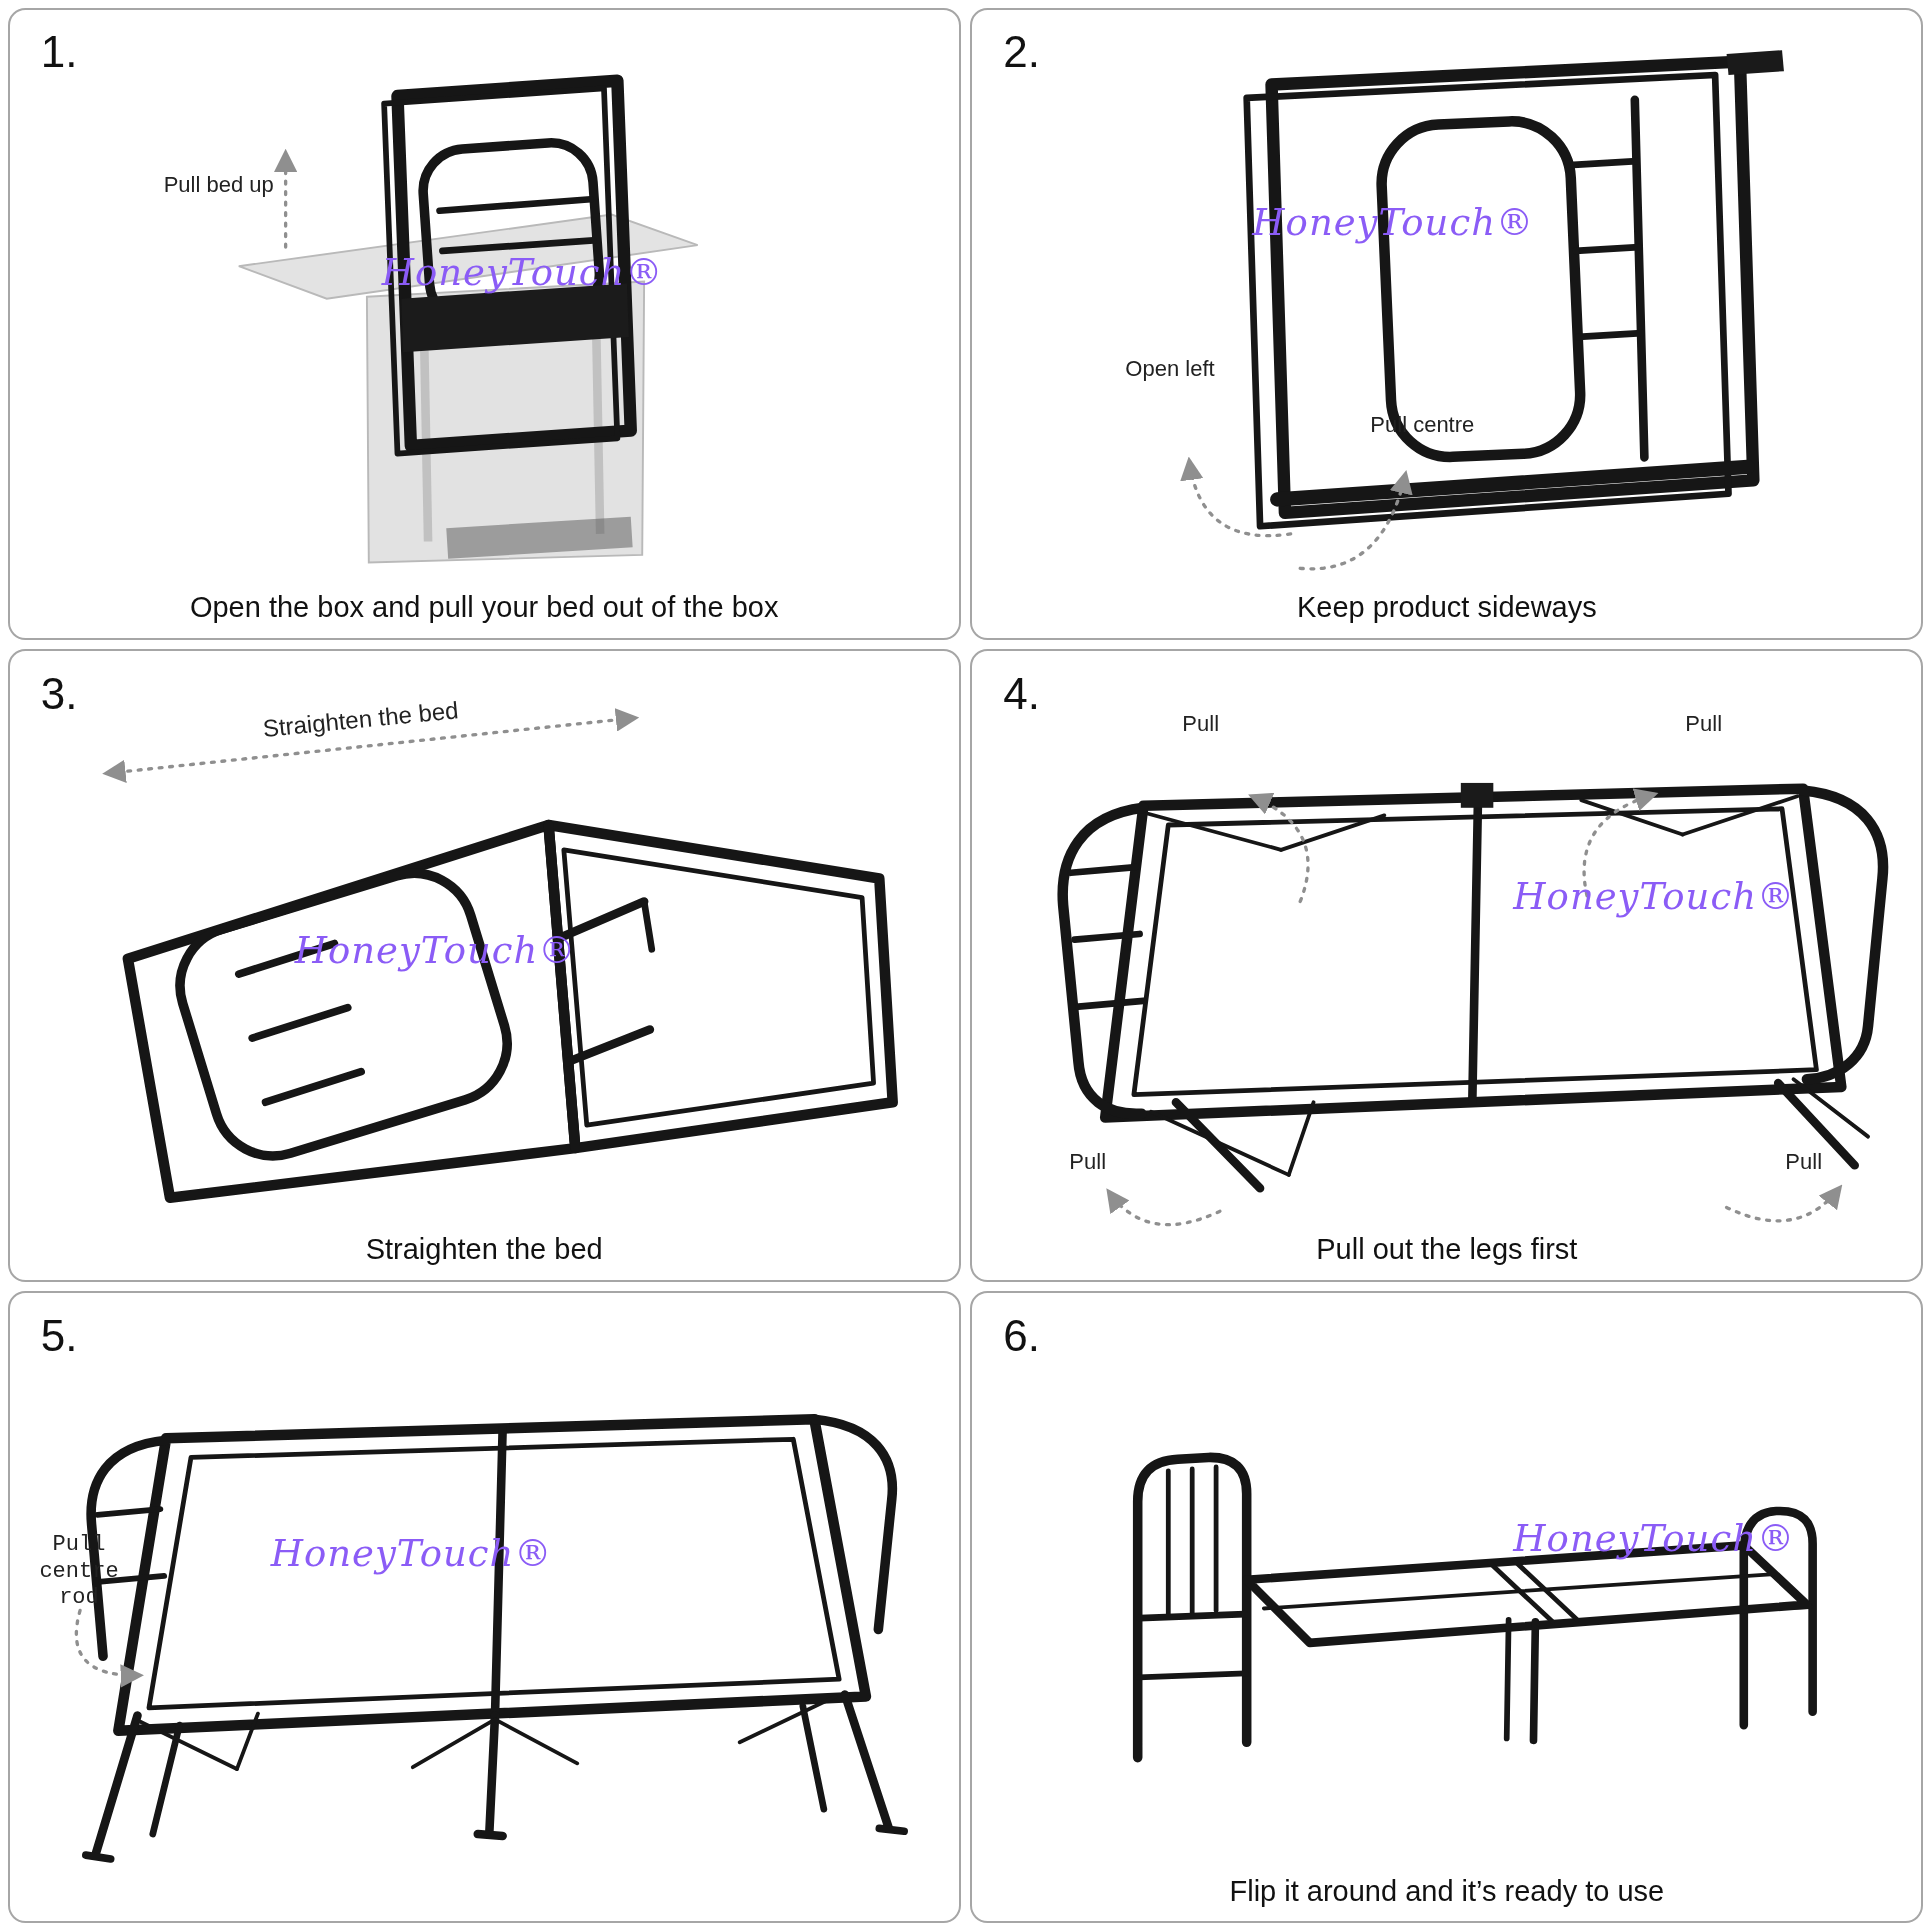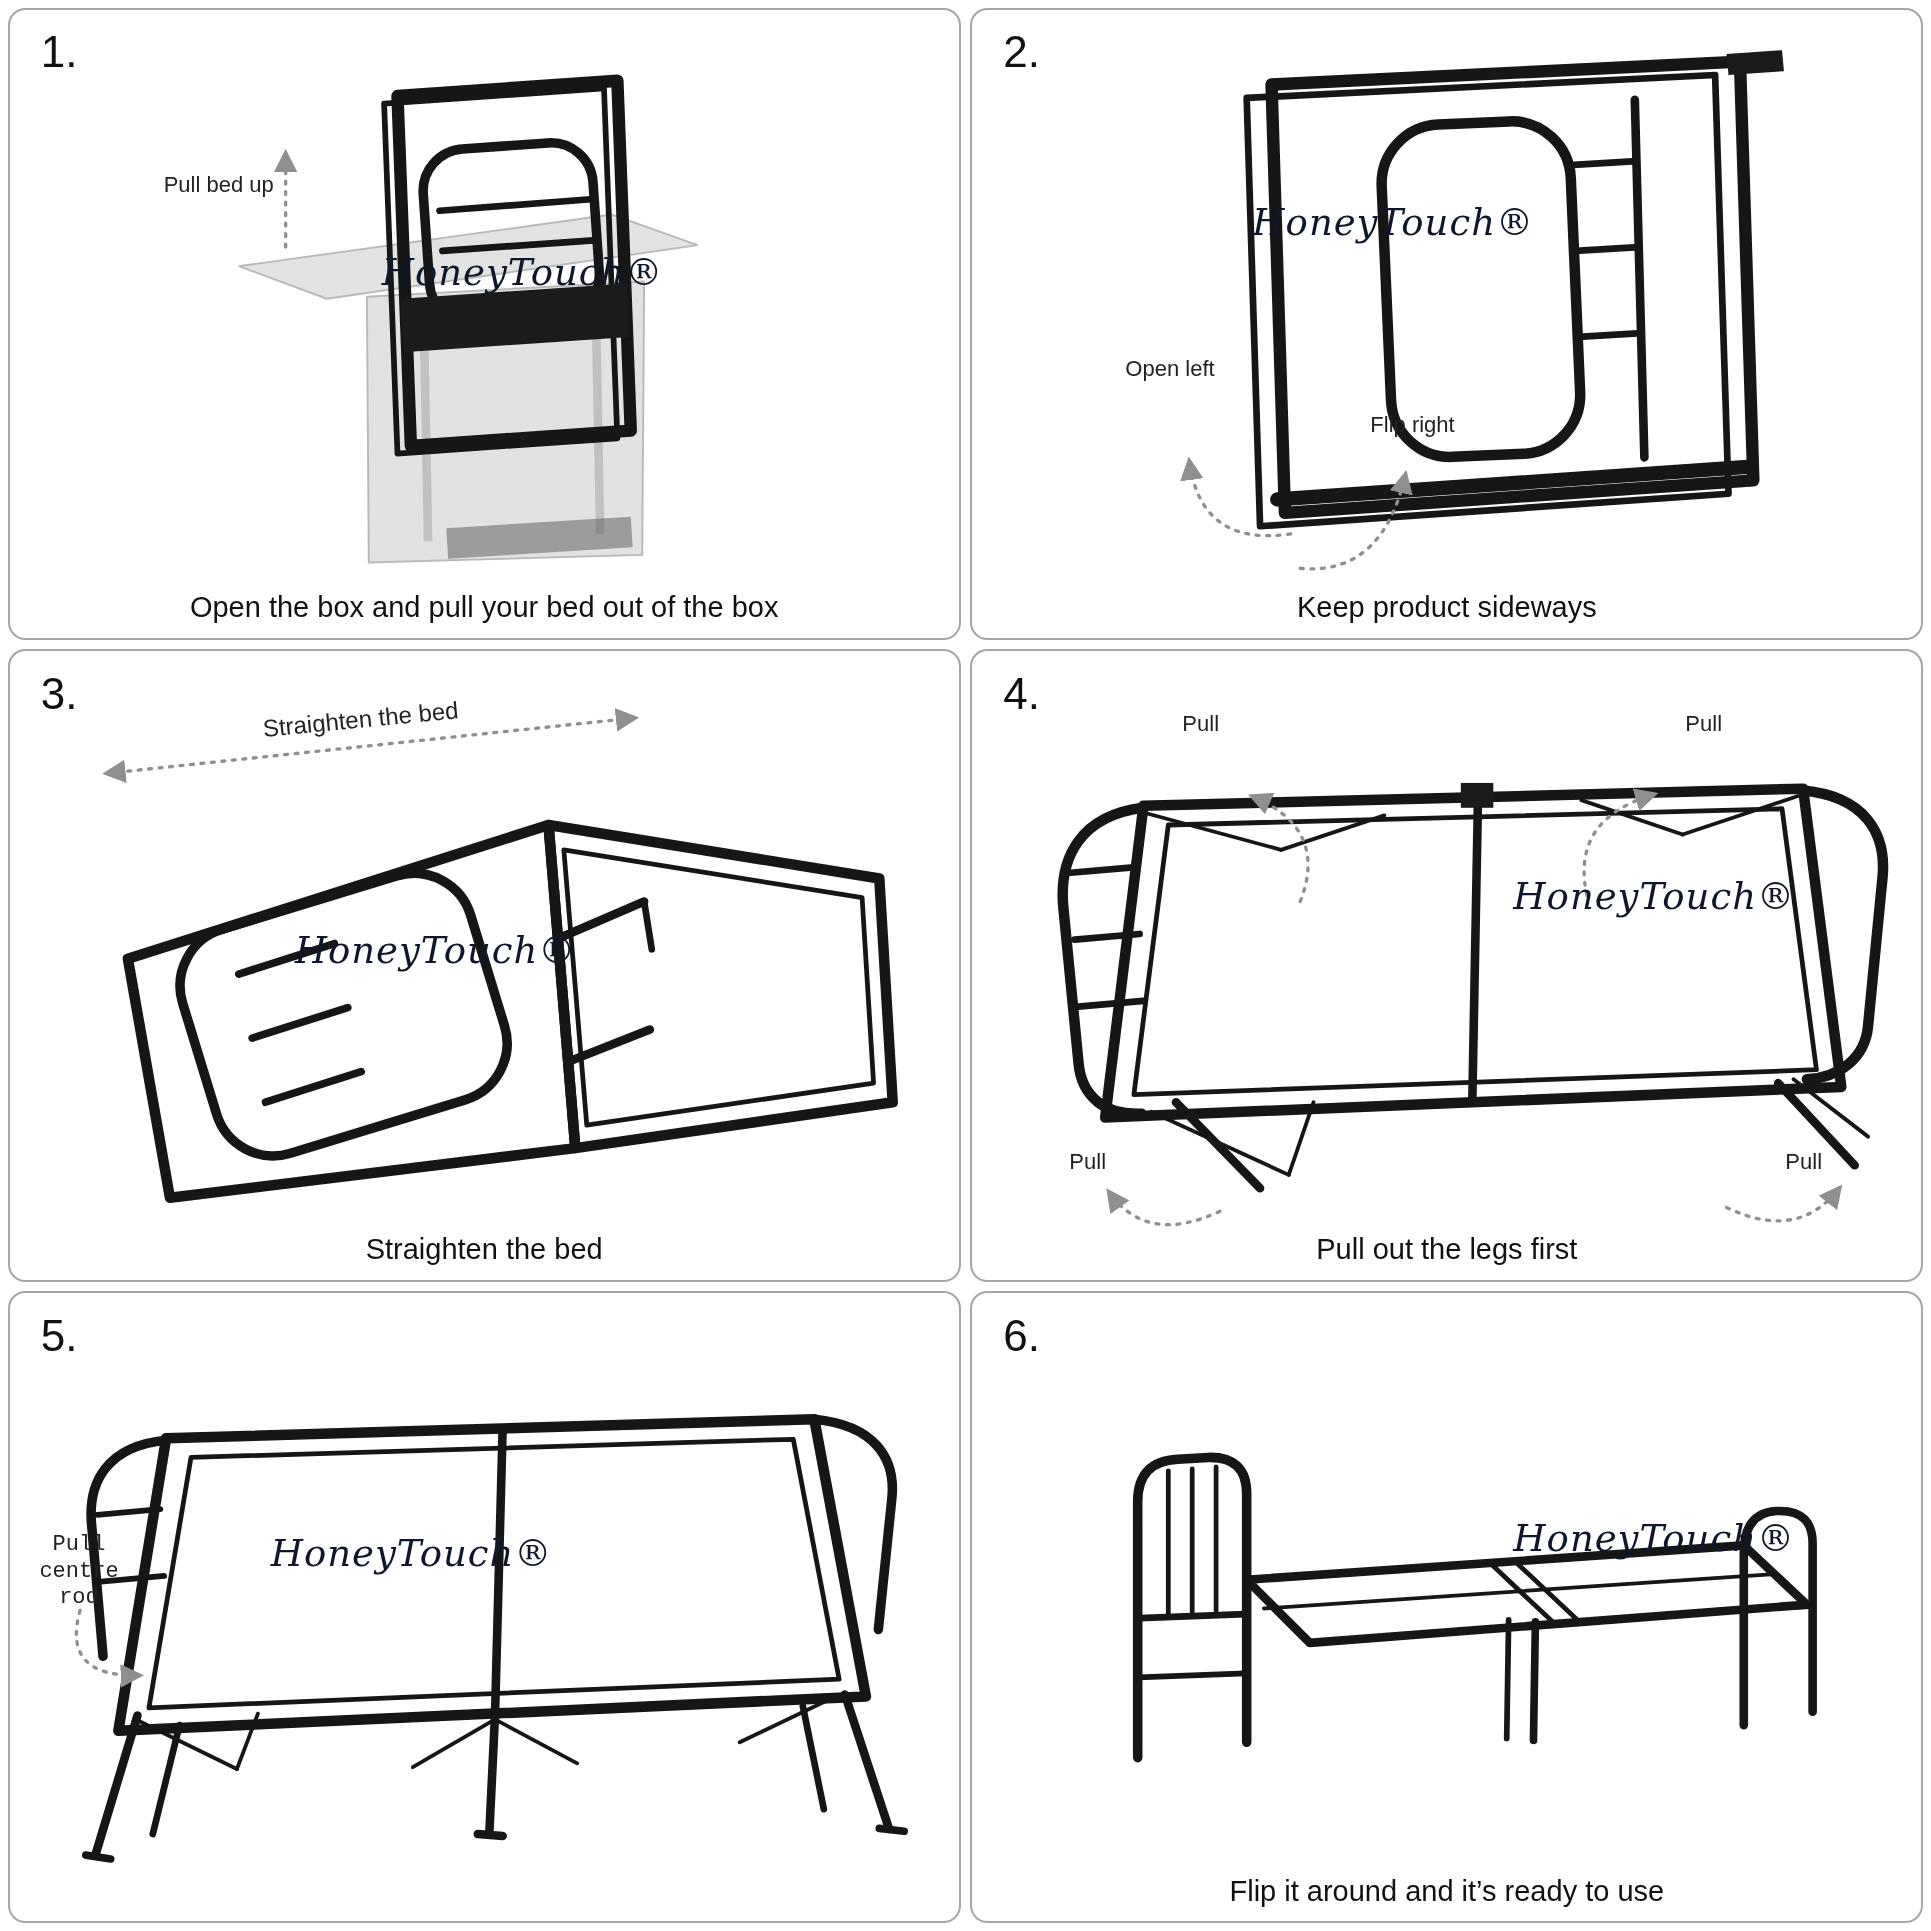--- a/index.html
+++ b/index.html
@@ -7,21 +7,21 @@
   .sheet{width:1931px;height:1931px;box-sizing:border-box;padding:7.7px;display:grid;
          grid-template-columns:1fr 1fr;grid-template-rows:1fr 1fr 1fr;gap:9.7px;}
   .panel{position:relative;border:2.9px solid #a6a6a6;border-radius:17.4px;background:#fff;overflow:hidden;}
   .art{position:absolute;inset:0;width:100%;height:100%;}
   .step-num{position:absolute;top:17.4px;left:31px;font-size:44px;color:#111;}
   .caption{position:absolute;bottom:13.5px;left:0;width:100%;text-align:center;font-size:29px;color:#111;}
   .lbl{position:absolute;font-size:22px;color:#222;white-space:nowrap;}
   .lbl.wrap{white-space:normal;text-align:center;line-height:1.2;}
   .lbl.rot{transform:rotate(-5.5deg);transform-origin:left center;}
   .wm{position:absolute;font-family:"DejaVu Serif",serif;font-style:italic;font-size:37px;
-      color:#0f172a;letter-spacing:1px;pointer-events:none;}
+      color:#8b5cf6;letter-spacing:1px;pointer-events:none;}
   svg *{vector-effect:none;}
   .frame{fill:none;stroke:#161616;stroke-linecap:round;stroke-linejoin:round;}
   .dot{fill:none;stroke:#8f8f8f;stroke-width:3.5;stroke-dasharray:3 8;stroke-linecap:round;}
 </style>
 </head>
 <body>
 
 <div class="sheet">
 
   <section class="panel">
@@ -73,21 +73,21 @@
         <line x1="633" y1="342" x2="699" y2="338" stroke-width="7"></line>
         <line x1="318" y1="512" x2="810" y2="478" stroke-width="15"></line>
       </g>
       <polygon points="788,46 846,42 848,64 790,68" fill="#1a1a1a"></polygon>
       <path class="dot" d="M 332,548 Q 238,562 226,472" marker-end="url(#ah2)"></path>
       <path class="dot" d="M 342,584 Q 428,592 452,486" marker-end="url(#ah2)"></path>
     </svg>
     <div class="step-num">2.</div>
     <div class="wm" style="left:280px;top:191px;">HoneyTouch®</div>
     <div class="lbl" style="left:153px;top:346px;">Open left</div>
-    <div class="lbl" style="left:398px;top:402px;">Flip right</div>
+    <div class="lbl" style="left:398px;top:402px;">Pull centre</div>
     <div class="caption">Keep product sideways</div>
   </section>
 
   <section class="panel">
     <svg class="art" viewBox="0 0 990 657">
       <defs>
         <marker id="ah3" viewBox="0 0 10 10" refX="8" refY="5" markerWidth="7" markerHeight="7" orient="auto-start-reverse">
           <path d="M0,0 L10,5 L0,10 z" fill="#8f8f8f"></path>
         </marker>
       </defs>

